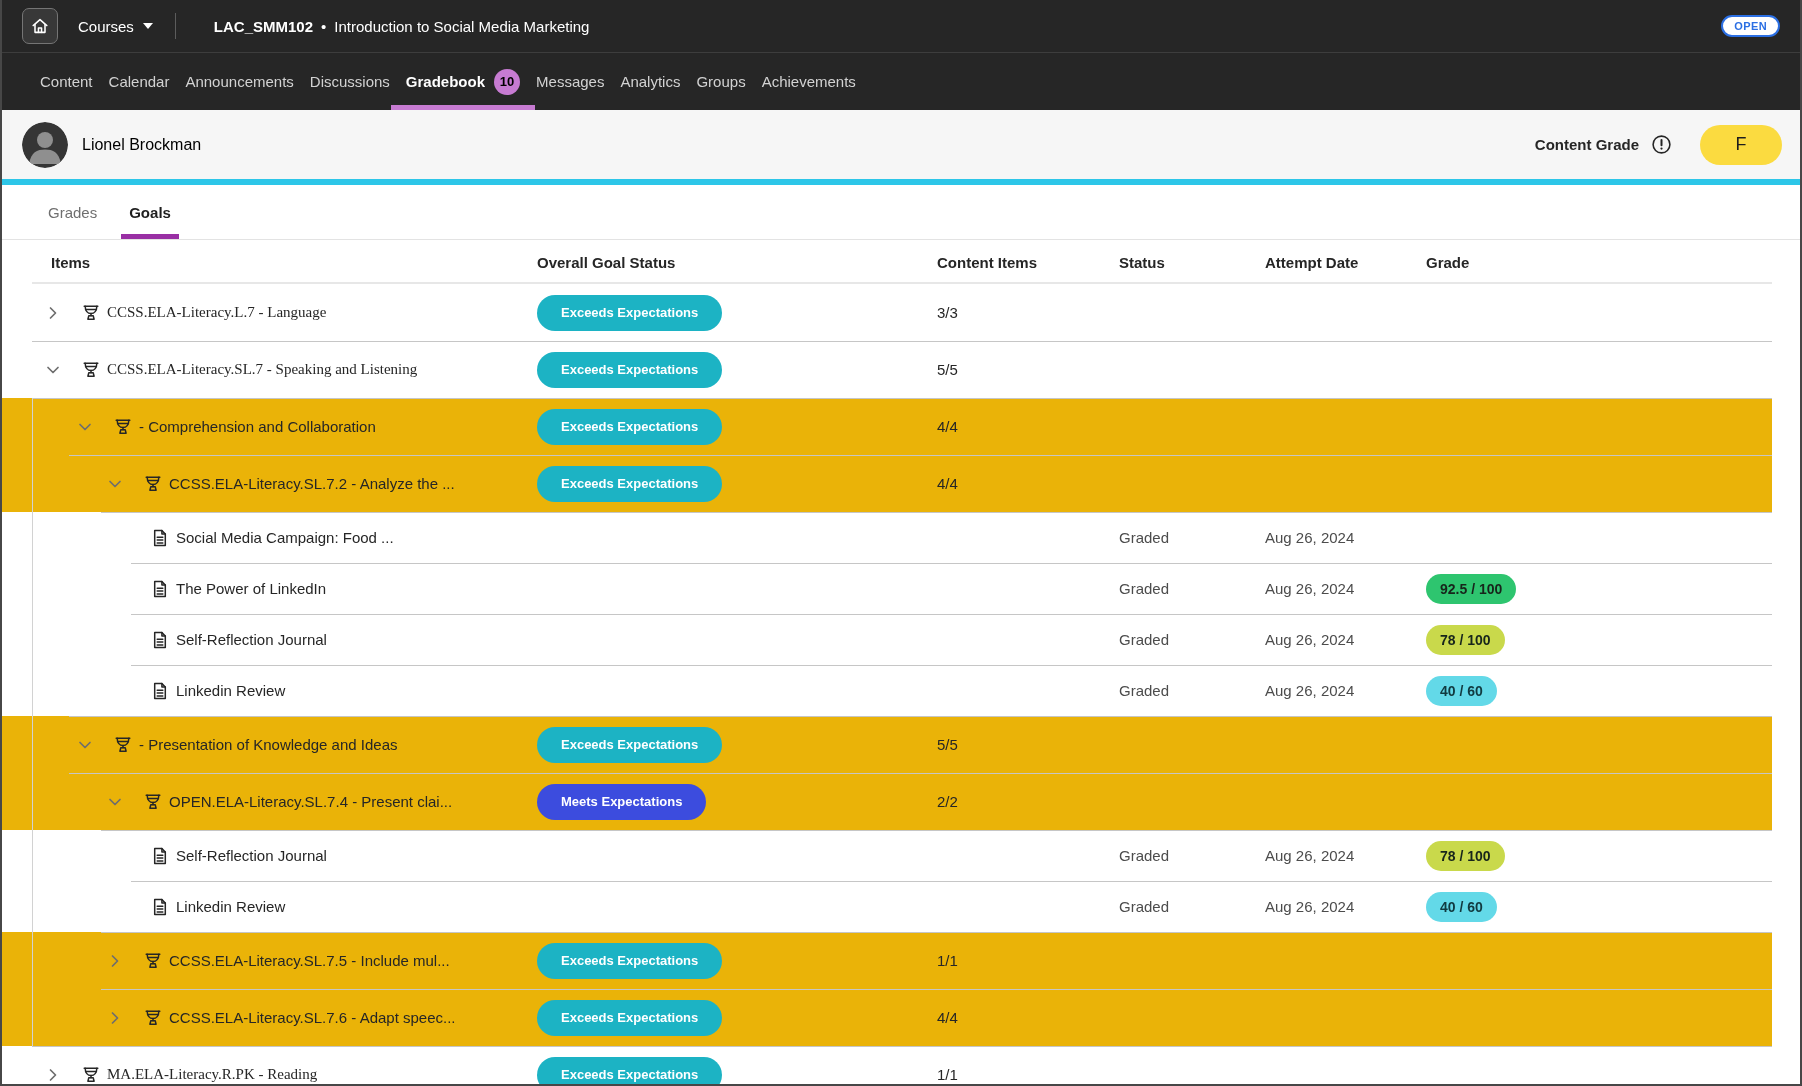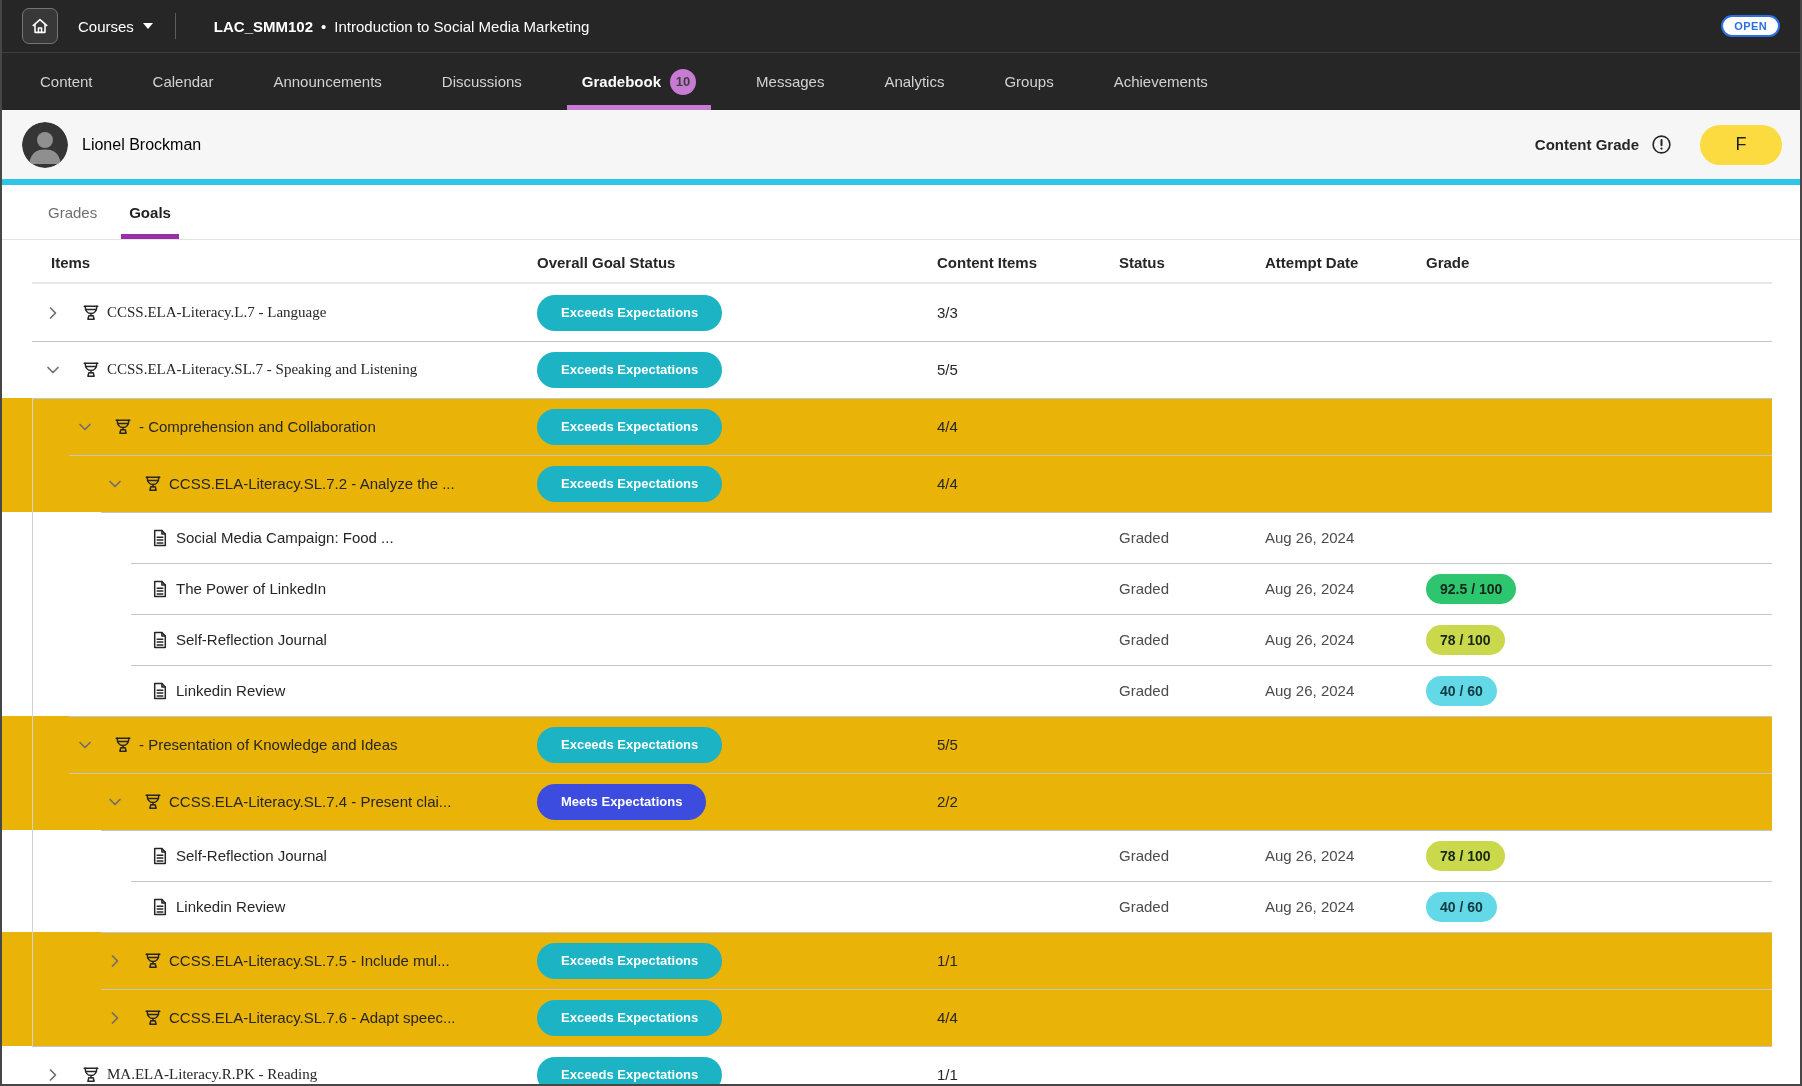--- a/index.html
+++ b/index.html
@@ -34,34 +34,34 @@
   .topbar-spacer { flex:1; }
   .open-badge {
     background:#ffffff; color:var(--open-blue); border:2px solid var(--open-blue);
     font-size:11px; font-weight:700; letter-spacing:.4px;
     padding:3px 11px; border-radius:13px; cursor:pointer;
   }
 
   
   .navbar {
     height:58px; background:#262626; border-top:1px solid #3d3d3d;
-    display:flex; align-items:stretch; padding-left:38px; gap:60px;
+    display:flex; align-items:stretch; padding-left:38px; gap:16px;
   }
   .nav-tab {
     display:flex; align-items:center; gap:9px; color:#d2d2d2; font-size:15px;
     position:relative; cursor:pointer;
   }
   .nav-tab.active { color:#ffffff; font-weight:700; }
   .nav-tab.active::after {
     content:""; position:absolute; left:-15px; right:-15px; bottom:0; height:5px;
     background:var(--accent-purple);
   }
   .nav-badge {
     min-width:26px; height:26px; border-radius:13px; background:var(--accent-purple);
-    color:#404040; font-size:13px; font-weight:700;
+    color:#000000; font-size:13px; font-weight:700;
     display:inline-flex; align-items:center; justify-content:center; padding:0 4px;
   }
 
   
   .studentbar {
     height:75px; background:#f6f6f6; display:flex; align-items:center;
     padding:0 18px 6px 20px; position:relative;
   }
   .studentbar::after {
     content:""; position:absolute; left:0; right:0; bottom:0; height:6px; background:var(--cyan-bar);
@@ -473,21 +473,21 @@
               </span>
               <span class="rowicon">
                 <svg class="stroke" width="20" height="20" viewBox="0 0 20 20">
                   <path d="M3.2 3.2h13.6"></path>
                   <path d="M4.2 3.2c0 4.6 2.4 7.4 5.8 7.4s5.8-2.8 5.8-7.4"></path>
                   <path d="M5 6.4h10"></path>
                   <path d="M10 10.6v2.1"></path>
                   <path d="M7.8 12.7h4.4l.9 3.5H6.9z"></path>
                 </svg>
               </span>
-              <span class="lbl">CCSS.ELA-Literacy.SL.7.4 - Present clai...</span>
+              <span class="lbl">OPEN.ELA-Literacy.SL.7.4 - Present clai...</span>
             </div>
             <div><span class="pill blue">Meets Expectations</span></div>
             <div><span class="cell-text">2/2</span></div>
             <div></div>
             <div></div>
             <div></div>
           </div>
         </div>
         <div class="row item grouped">
           <div class="divider" style="left:99px"></div>

